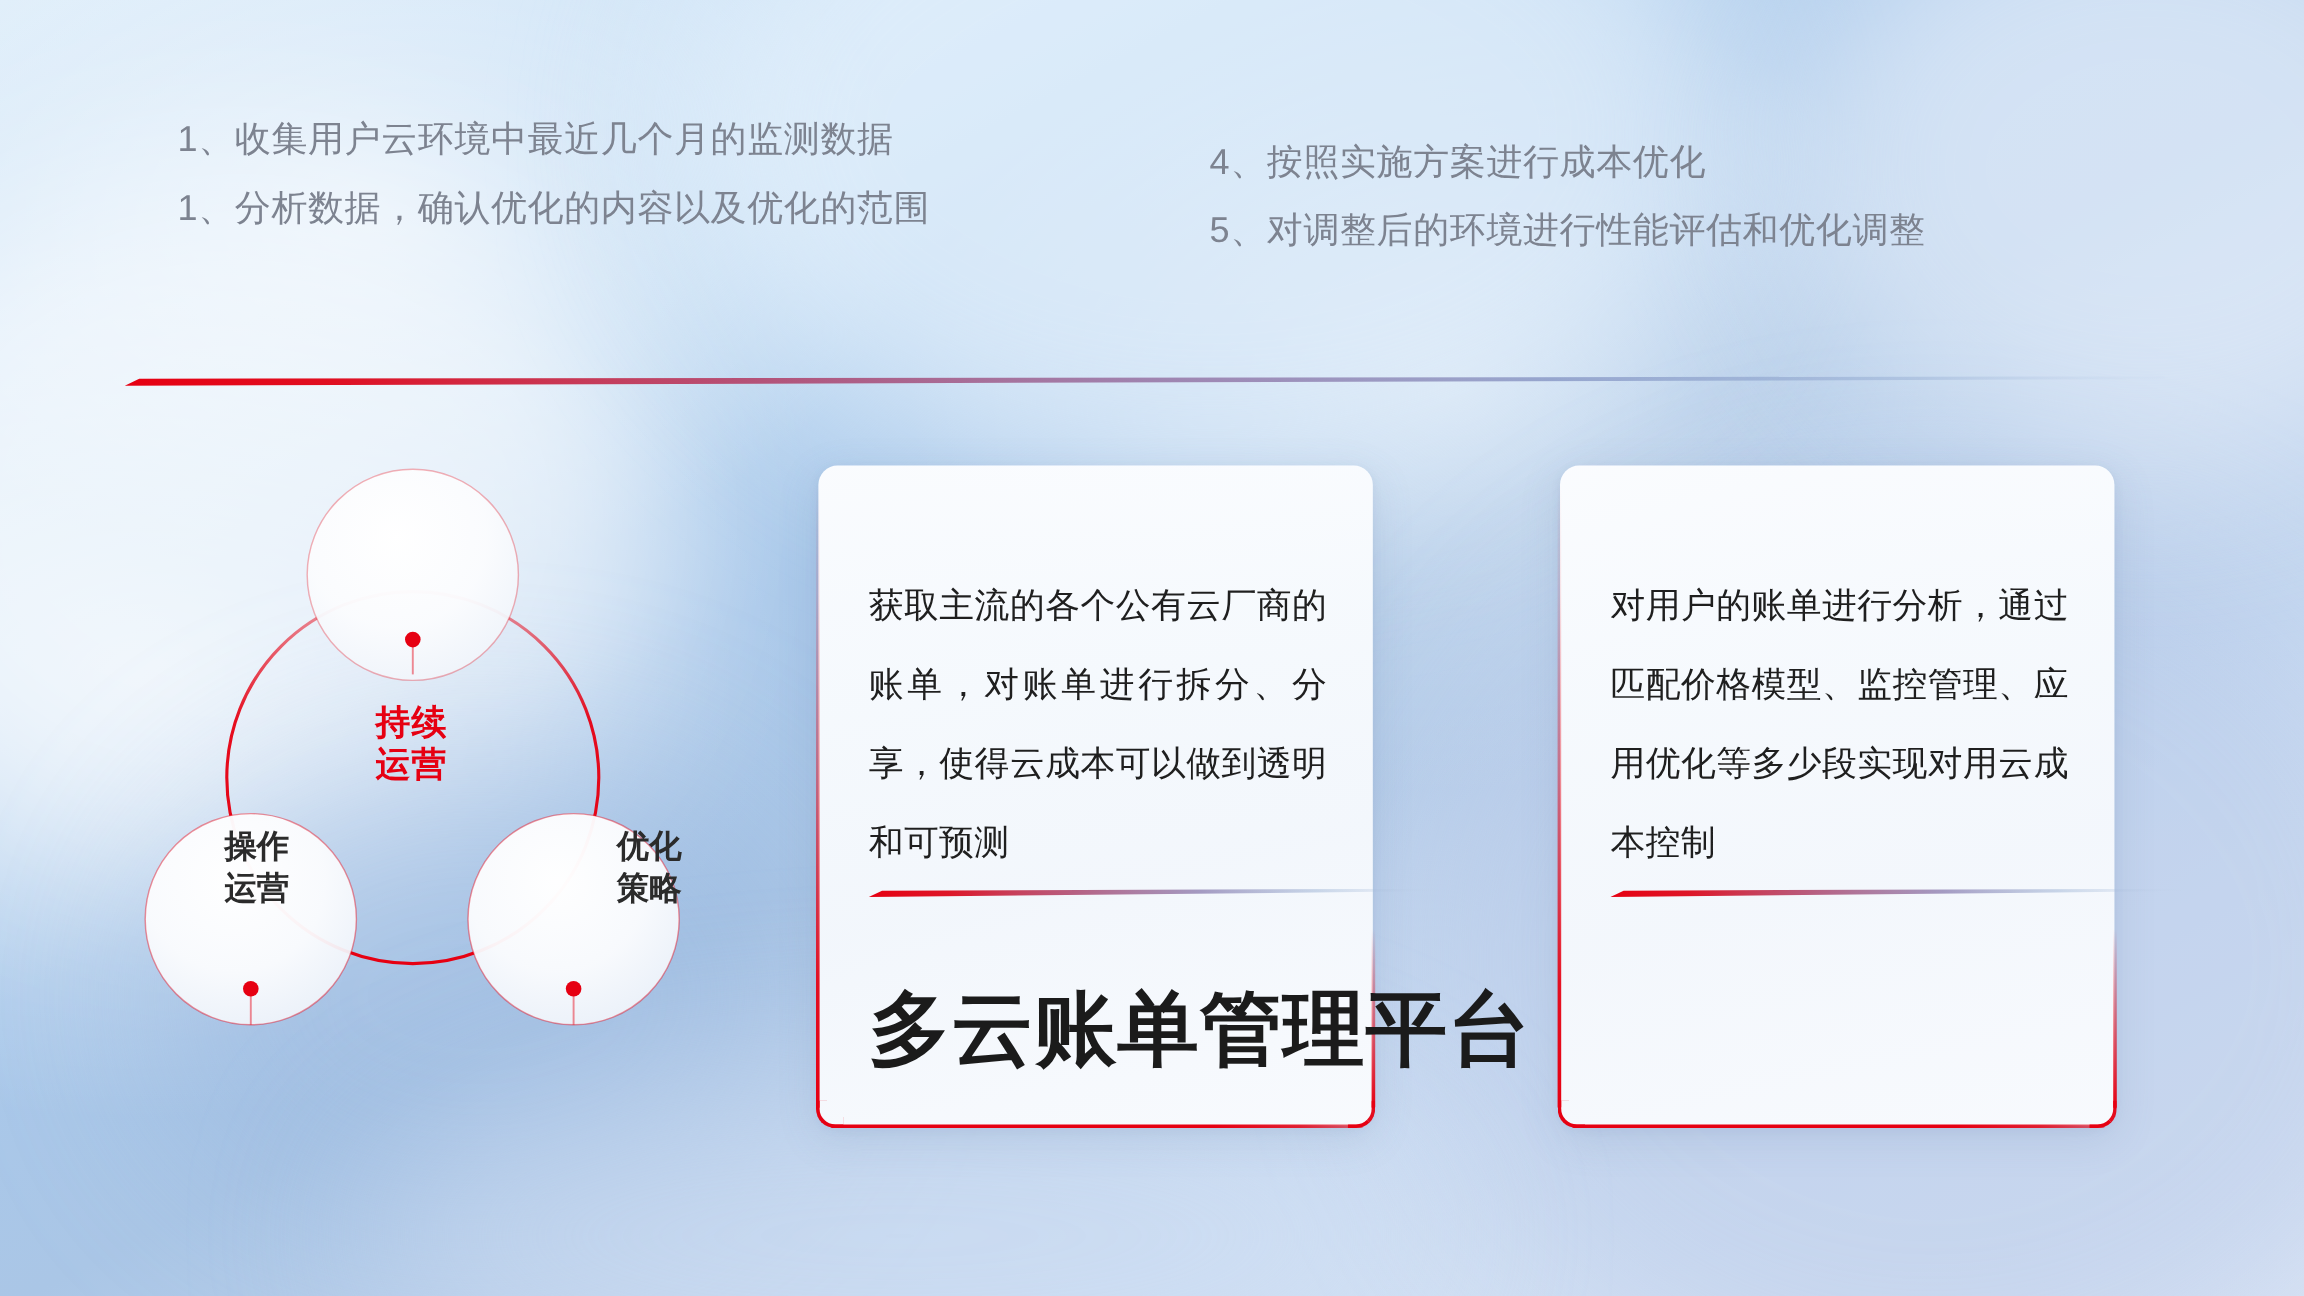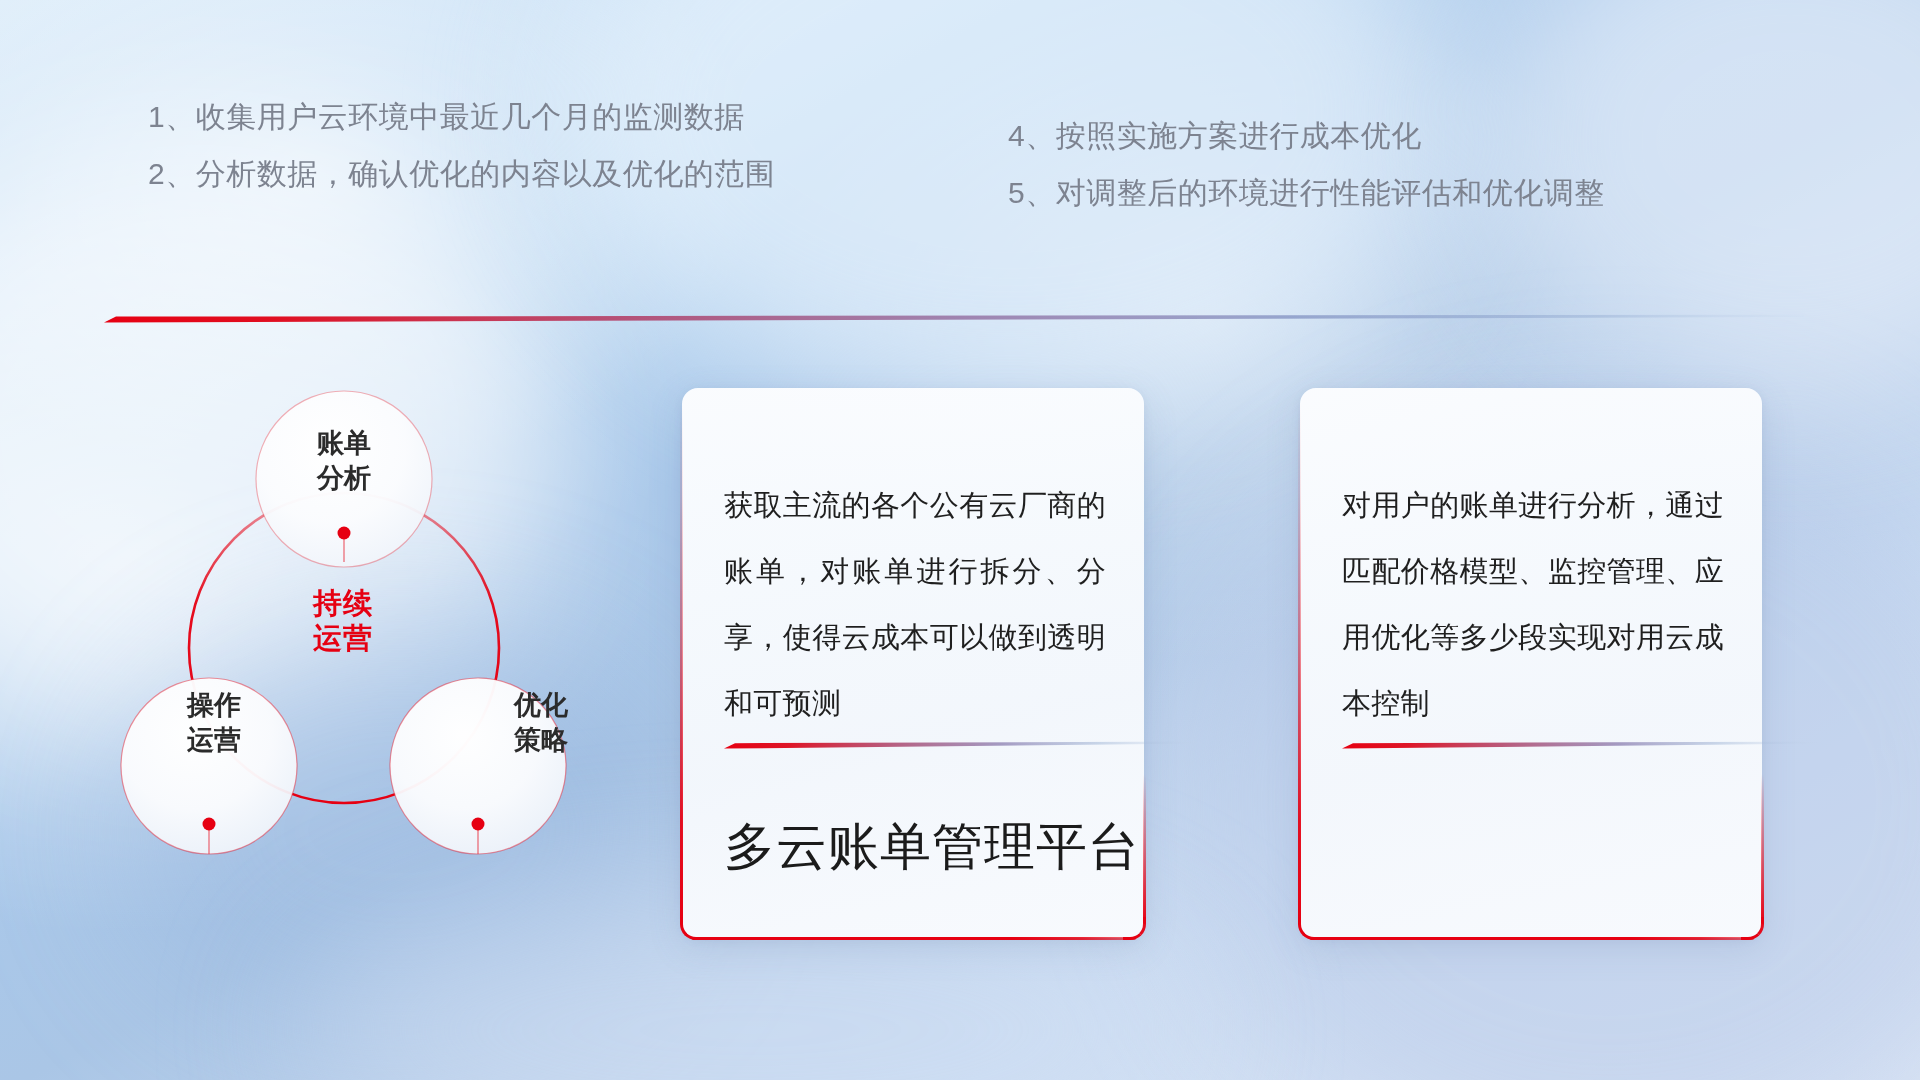--- a/index.html
+++ b/index.html
@@ -205,41 +205,41 @@
     width: 478px;
     height: 9px;
   }
 
   .card-title {
     position: absolute;
     left: 42px;
     right: 30px;
     top: 425px;
     color: #1b1b1b;
-    font-size: 51px;
-    font-weight: normal;
+    font-size: 68px;
+    font-weight: bold;
     letter-spacing: 1px;
     white-space: nowrap;
   }
 </style>
 </head>
 <body>
 
 <div id="slide">
 
   <div class="bg-blob blob-a"></div>
   <div class="bg-blob blob-b"></div>
   <div class="bg-blob blob-c"></div>
   <div class="bg-blob blob-d"></div>
   <div class="bg-blob blob-e"></div>
   <div class="bg-blob blob-f"></div>
 
   <div class="bullets left">
     <div class="line">1、收集用户云环境中最近几个月的监测数据</div>
-    <div class="line">2、分析数据，确认优化的内容以及优化的范围</div>
+    <div class="line">1、分析数据，确认优化的内容以及优化的范围</div>
   </div>
 
   <div class="bullets right">
     <div class="line">4、按照实施方案进行成本优化</div>
     <div class="line">5、对调整后的环境进行性能评估和优化调整</div>
   </div>
 
   <div class="top-divider">
     <svg width="1700" height="10" viewBox="0 0 1700 10" preserveAspectRatio="none">
       <defs>
@@ -283,24 +283,20 @@
       <line x1="248" y1="188" x2="248" y2="214" stroke="rgba(230,0,18,0.45)" stroke-width="1.6"></line>
       <circle cx="248" cy="185" r="6.5" fill="#e60012"></circle>
 
       <line x1="113" y1="478" x2="113" y2="506" stroke="rgba(230,0,18,0.45)" stroke-width="1.6"></line>
       <circle cx="113" cy="476" r="6.5" fill="#e60012"></circle>
 
       <line x1="382" y1="478" x2="382" y2="506" stroke="rgba(230,0,18,0.45)" stroke-width="1.6"></line>
       <circle cx="382" cy="476" r="6.5" fill="#e60012"></circle>
     </svg>
 
-    <div class="venn-label vl-top">
-      <div>账单</div>
-      <div>分析</div>
-    </div>
 
     <div class="venn-label center vl-center">
       <div>持续</div>
       <div>运营</div>
     </div>
 
     <div class="venn-label vl-left">
       <div>操作</div>
       <div>运营</div>
     </div>

